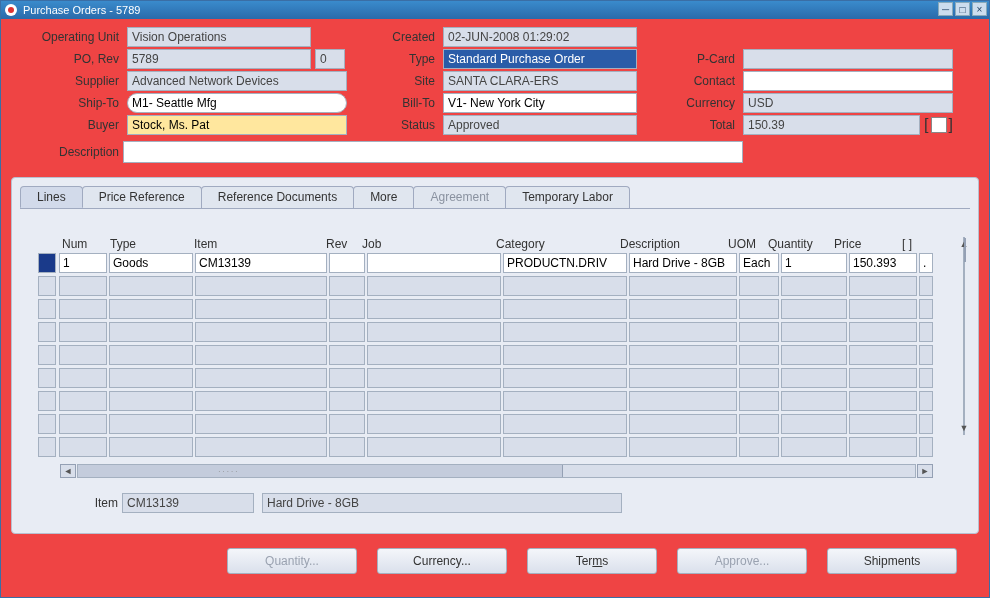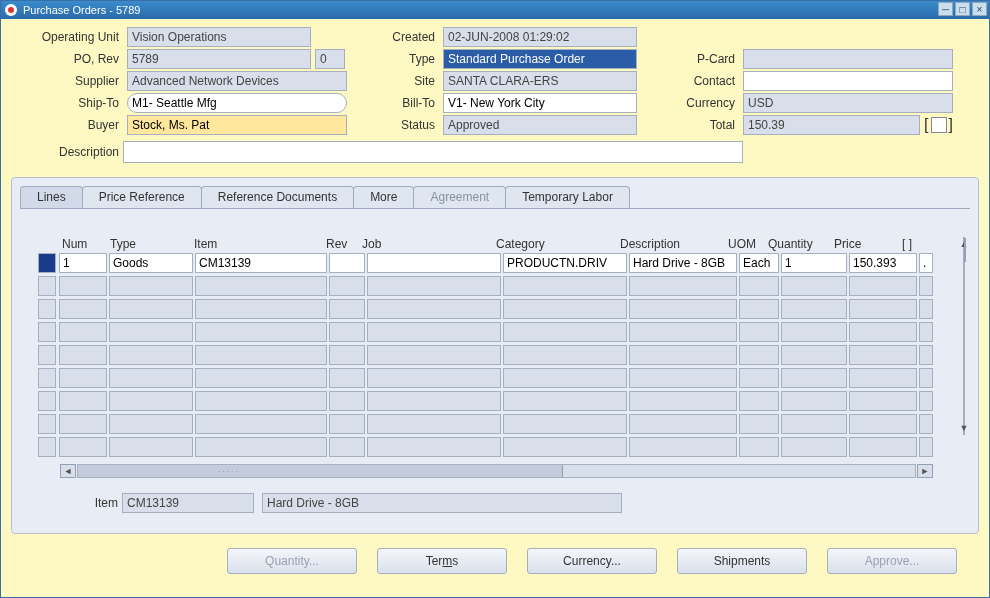--- a/index.html
+++ b/index.html
@@ -1,18 +1,18 @@
 <!DOCTYPE html>
 <html><head>
 <meta charset="utf-8">
 <style>
 * { box-sizing: border-box; margin: 0; padding: 0; font-family: Arial, Helvetica, sans-serif; font-size: 12px; }
 body { background: #e8ecf4; width: 990px; height: 598px; overflow: hidden; }
 
-.window { width: 990px; height: 598px; border: 1px solid #3a6ea5; background: #fef9c3; }
+.window { width: 990px; height: 598px; border: 1px solid #3a6ea5; background: #ef4444; }
 .titlebar { height: 18px; background: linear-gradient(#3a8bcc, #2a6aaa); display: flex; align-items: center; padding: 0 4px; color: #fff; position: relative; }
 .titlebar-icon { width: 12px; height: 12px; background: #fff; border-radius: 50%; margin-right: 6px; display: flex; align-items: center; justify-content: center; }
 .titlebar-icon::after { content: ''; width: 6px; height: 6px; background: #d33; border-radius: 50%; }
 .titlebar-text { font-size: 11px; }
 .titlebar-buttons { position: absolute; right: 2px; top: 1px; display: flex; gap: 2px; }
 .tb-btn { width: 15px; height: 14px; background: #cde; border: 1px solid #8ab; display: flex; align-items: center; justify-content: center; font-size: 10px; cursor: pointer; color: #246; }
 
 .content { padding: 8px 10px 0 10px; }
 
 .header-grid { display: grid; grid-template-columns: 112px 184px 32px 20px 64px 194px 24px 70px 210px; gap: 2px 4px; align-items: center; margin-bottom: 6px; }
@@ -323,26 +323,26 @@
           <div class="field disabled" style="width:360px;">Hard Drive - 8GB</div>
         </div>
       </div>
     </div>
 
     <div class="button-bar">
       <div class="btn disabled">
           <span>Quantity...</span>
         </div>
       <div class="btn">
+          <span>Currency...</span>
+        </div>
+      <div class="btn">
           <span>Ter<u>m</u>s</span>
         </div>
-      <div class="btn">
-          <span>Currency...</span>
+      <div class="btn disabled">
+          <span>Approve...</span>
         </div>
       <div class="btn">
           <span>Shipments</span>
         </div>
-      <div class="btn disabled">
-          <span>Approve...</span>
-        </div>
     </div>
   </div>
 </div>
 
 </body></html>

